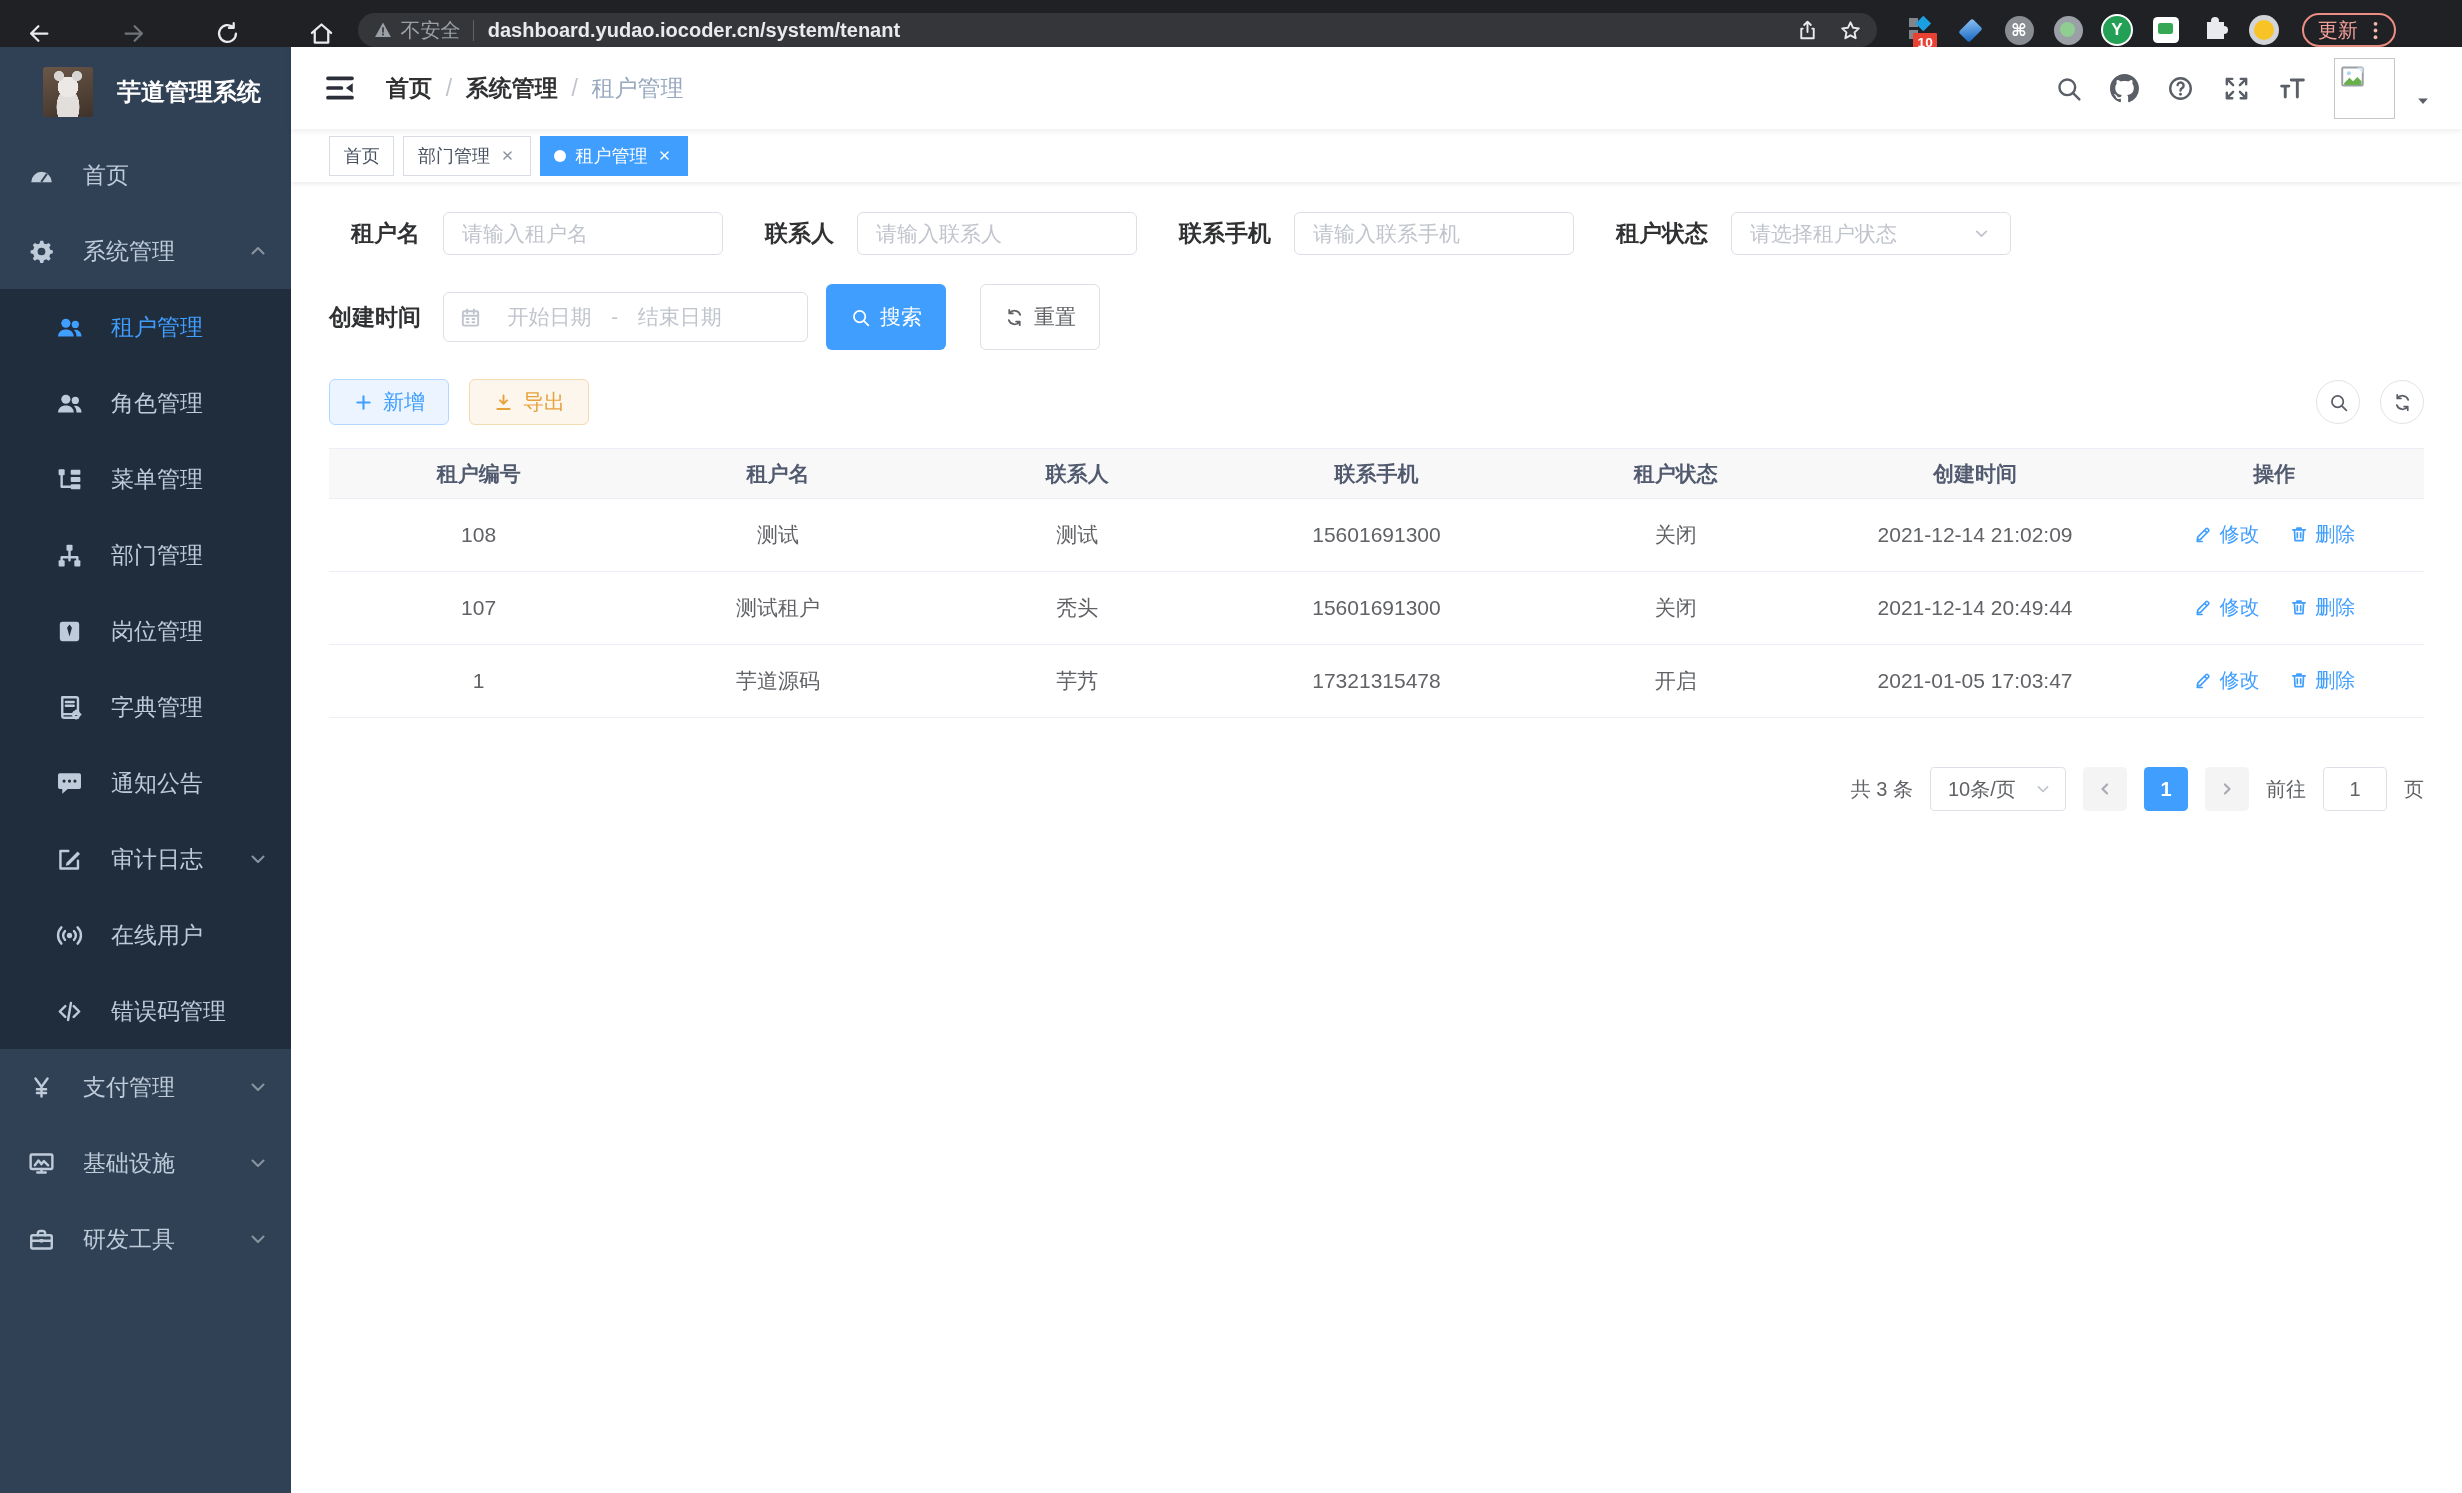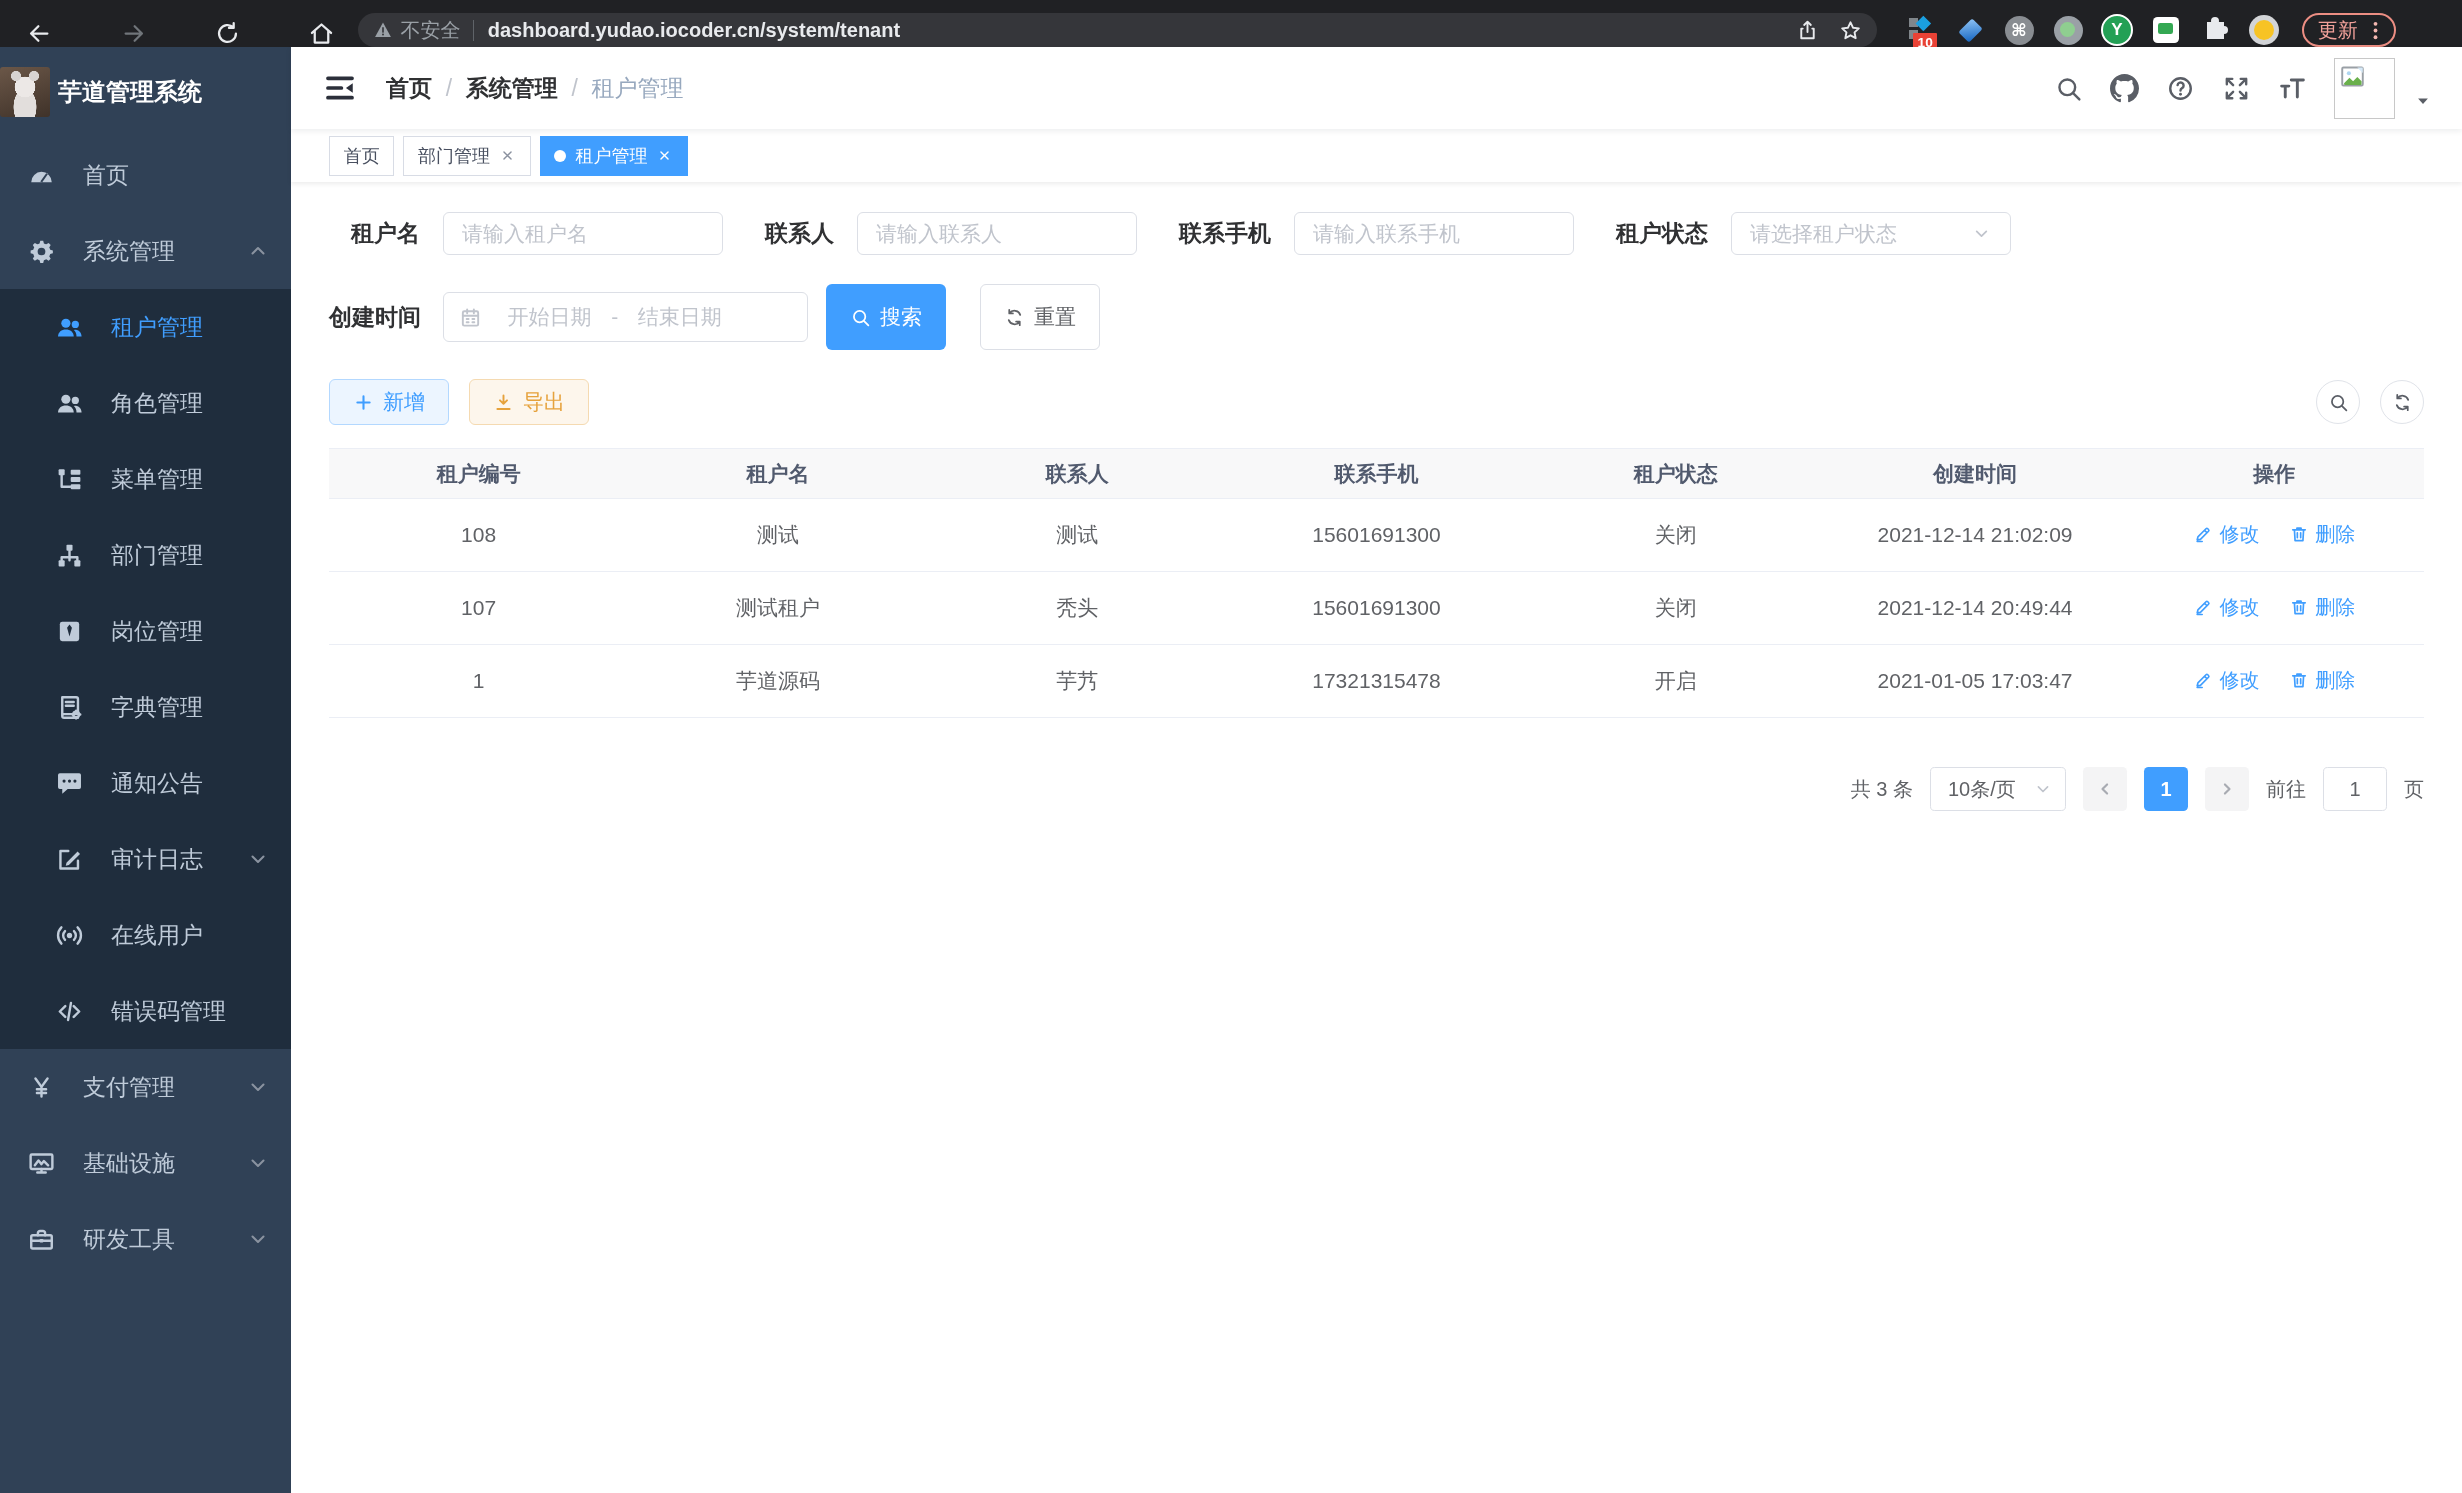--- a/index.html
+++ b/index.html
@@ -37,21 +37,21 @@
   .ext-puzzle .ext-shape::before{content:"";position:absolute;left:4.6px;top:-4.6px;width:8.4px;height:8.4px;border-radius:50%;background:#e8eaed}
   .ext-puzzle .ext-shape::after{content:"";position:absolute;right:-4.6px;top:4.6px;width:8.4px;height:8.4px;border-radius:50%;background:#e8eaed}
   .ext-emoji .ext-shape{width:30px;height:30px;border-radius:50%;background:#d2d4d7;position:relative}
   .ext-emoji .ext-shape::after{content:"";position:absolute;left:5.3px;top:5.3px;width:20px;height:20px;border-radius:50%;background:#f7c325}
   .update-pill{display:flex;align-items:center;gap:6px;border:2.3px solid #ec8e83;border-radius:20px;padding:1.5px 7.6px 1.5px 13.7px;margin-left:21px;color:#f0a099;font-size:20px;cursor:pointer;flex:none}
   .update-pill .dots{width:23px;height:23px;color:#f3b7b0}
 
   
   .app{display:flex;height:1447px}
   .sidebar{width:291px;flex:none;background:#304156;color:#bfcbd9;overflow:hidden}
-  .logo-row{height:90px;display:flex;align-items:center;gap:8px}
+  .logo-row{height:90px;display:flex;align-items:center;padding-left:43px;gap:24px}
   .logo-img{width:50px;height:50px;border-radius:3px;flex:none;background:
     radial-gradient(circle at 32% 18%, #d8d4d2 0 9%, transparent 10%),
     radial-gradient(circle at 68% 18%, #d8d4d2 0 9%, transparent 10%),
     radial-gradient(circle at 50% 40%, #ece8e6 0 26%, transparent 27%),
     radial-gradient(ellipse at 50% 80%, #e2dedc 0 32%, transparent 33%),
     linear-gradient(160deg,#6b5748,#3f3229)}
   .logo-title{font-size:24px;font-weight:700;color:#fff;white-space:nowrap}
   .menu-item{height:76px;display:flex;align-items:center;padding:0 27px;gap:27px;font-size:23px;cursor:pointer;position:relative;white-space:nowrap}
   .menu-item .mi{width:29px;height:29px;flex:none}
   .menu-item .chev{position:absolute;right:21px;width:24px;height:24px;color:#8a93a0}

